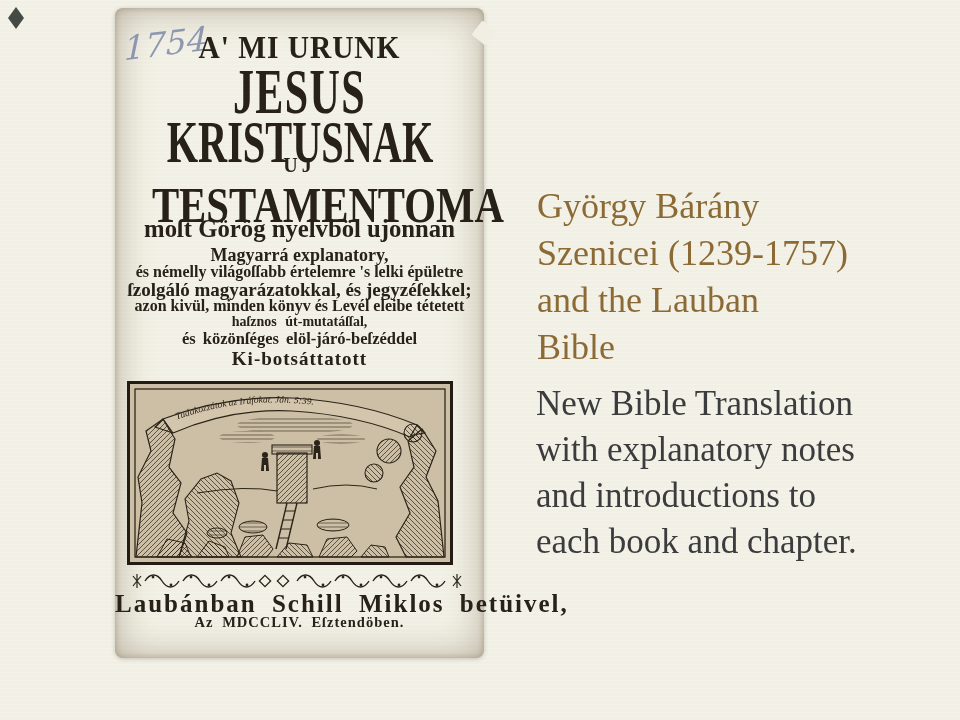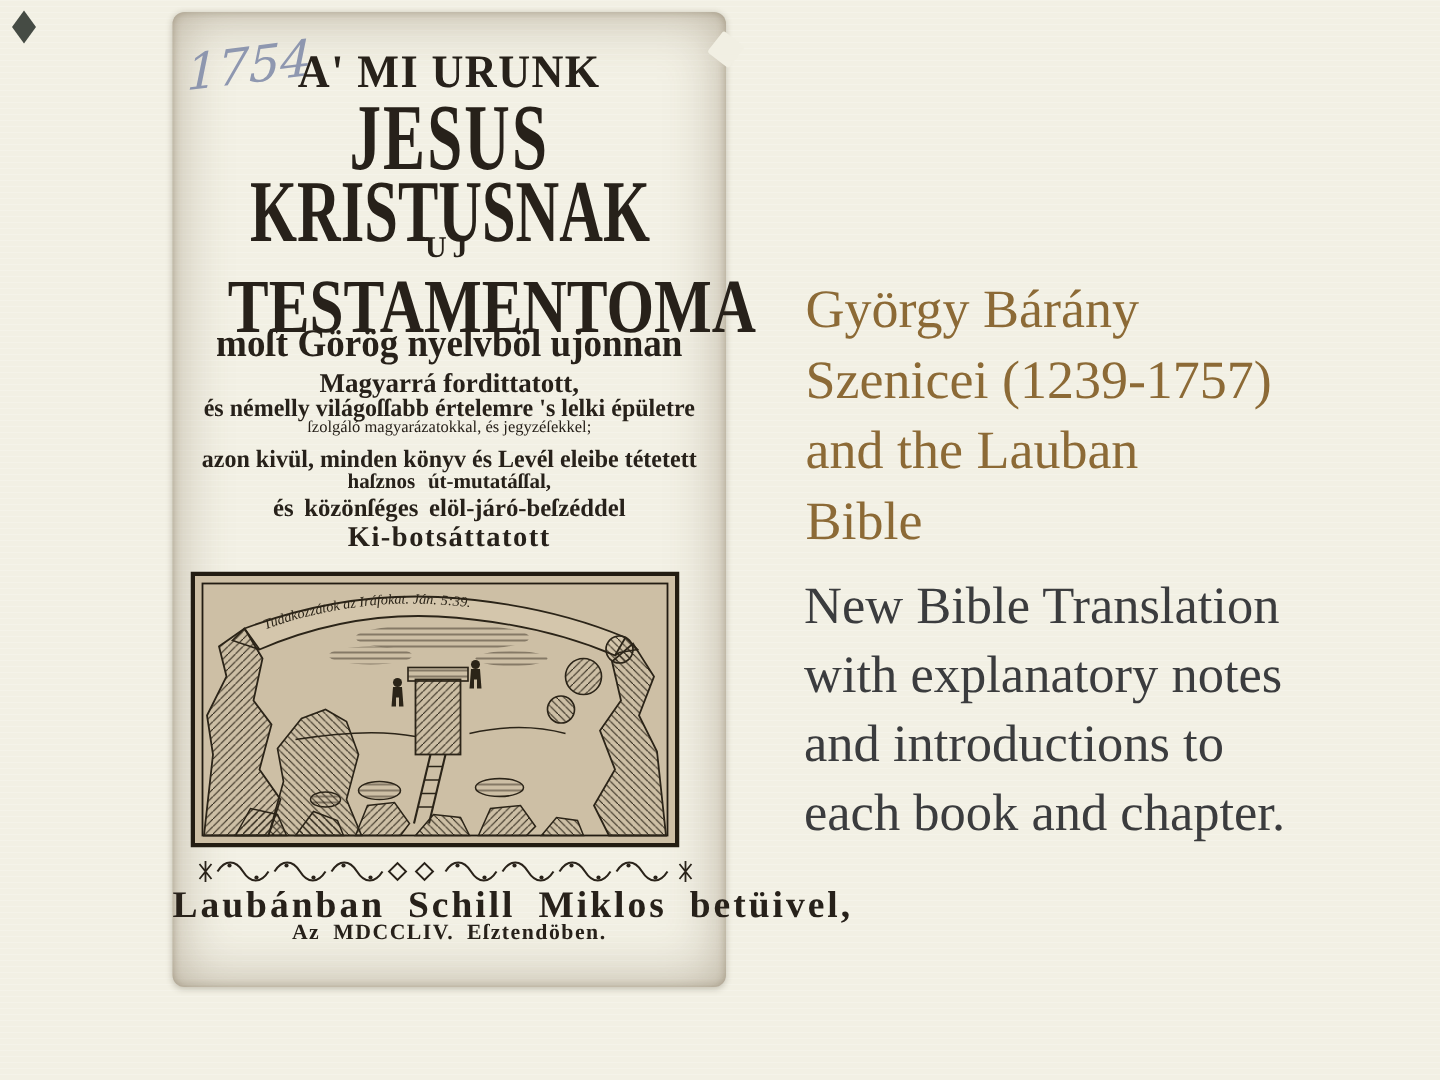--- a/index.html
+++ b/index.html
@@ -47,21 +47,21 @@
     font-family:"DejaVu Serif","Liberation Serif",serif;
   }
   .l-urunk{top:22px;font-size:31px;font-weight:700;letter-spacing:1px;transform:scaleX(.95);}
   .l-jesus{top:50px;font-size:60px;font-weight:700;letter-spacing:2px;transform:scaleX(.70) scaleY(1.05);}
   .l-kristusnak{top:102px;font-size:56px;font-weight:700;transform:scaleX(.72) scaleY(1.05);}
   .l-uj{top:146px;font-size:20px;font-weight:700;letter-spacing:4px;}
   .l-testamentoma{top:168px;font-size:51px;font-weight:700;transform:scaleX(.80);}
   .l-gorog{top:206px;font-size:26px;font-weight:700;transform:scaleX(.95);}
   .l-magyarra{top:237px;font-size:18px;font-weight:700;}
   .l-nemelly{top:254px;font-size:16.5px;font-weight:700;transform:scaleX(.97);}
-  .l-szolgalo{top:271px;font-size:11px;font-weight:400;}
+  .l-szolgalo{top:271px;font-size:19px;font-weight:700;}
   .l-azon{top:288px;font-size:16.5px;font-weight:700;transform:scaleX(.97);}
   .l-hasznos{top:306px;font-size:14px;font-weight:700;word-spacing:5px;}
   .l-kozonseges{top:321px;font-size:16.5px;font-weight:700;word-spacing:3px;}
   .l-kibots{top:340px;font-size:19px;font-weight:700;letter-spacing:1px;}
   .woodcut{position:absolute;left:12px;top:373px;}
   .ornament{position:absolute;left:16px;top:564px;}
   .l-imprint1{top:582px;font-size:25px;font-weight:700;letter-spacing:2px;word-spacing:7px;}
   .l-imprint2{top:606px;font-size:14.5px;font-weight:700;letter-spacing:1px;word-spacing:4px;}
   .right-panel-heading{
     position:absolute;left:537px;top:183px;width:400px;
@@ -87,21 +87,21 @@
     <div class="page-text">
 
       <div class="handwriting">1754</div>
 
       <div class="line l-urunk">A' MI URUNK</div>
       <div class="line l-jesus">JESUS</div>
       <div class="line l-kristusnak">KRISTUSNAK</div>
       <div class="line l-uj">UJ</div>
       <div class="line l-testamentoma">TESTAMENTOMA</div>
       <div class="line l-gorog">moſt Görög nyelvböl ujonnan</div>
-      <div class="line l-magyarra">Magyarrá fordittatott,</div>
+      <div class="line l-magyarra">Magyarrá explanatory,</div>
       <div class="line l-nemelly">és némelly világoſſabb értelemre 's lelki épületre</div>
       <div class="line l-szolgalo">ſzolgáló magyarázatokkal, és jegyzéſekkel;</div>
       <div class="line l-azon">azon kivül, minden könyv és Levél eleibe tétetett</div>
       <div class="line l-hasznos">haſznos út-mutatáſſal,</div>
       <div class="line l-kozonseges">és közönſéges elöl-járó-beſzéddel</div>
       <div class="line l-kibots">Ki-botsáttatott</div>
 
       <svg class="woodcut" width="326" height="184" viewBox="0 0 326 184">
         <defs>
           <pattern id="hatchL" width="5" height="5" patternUnits="userSpaceOnUse">

